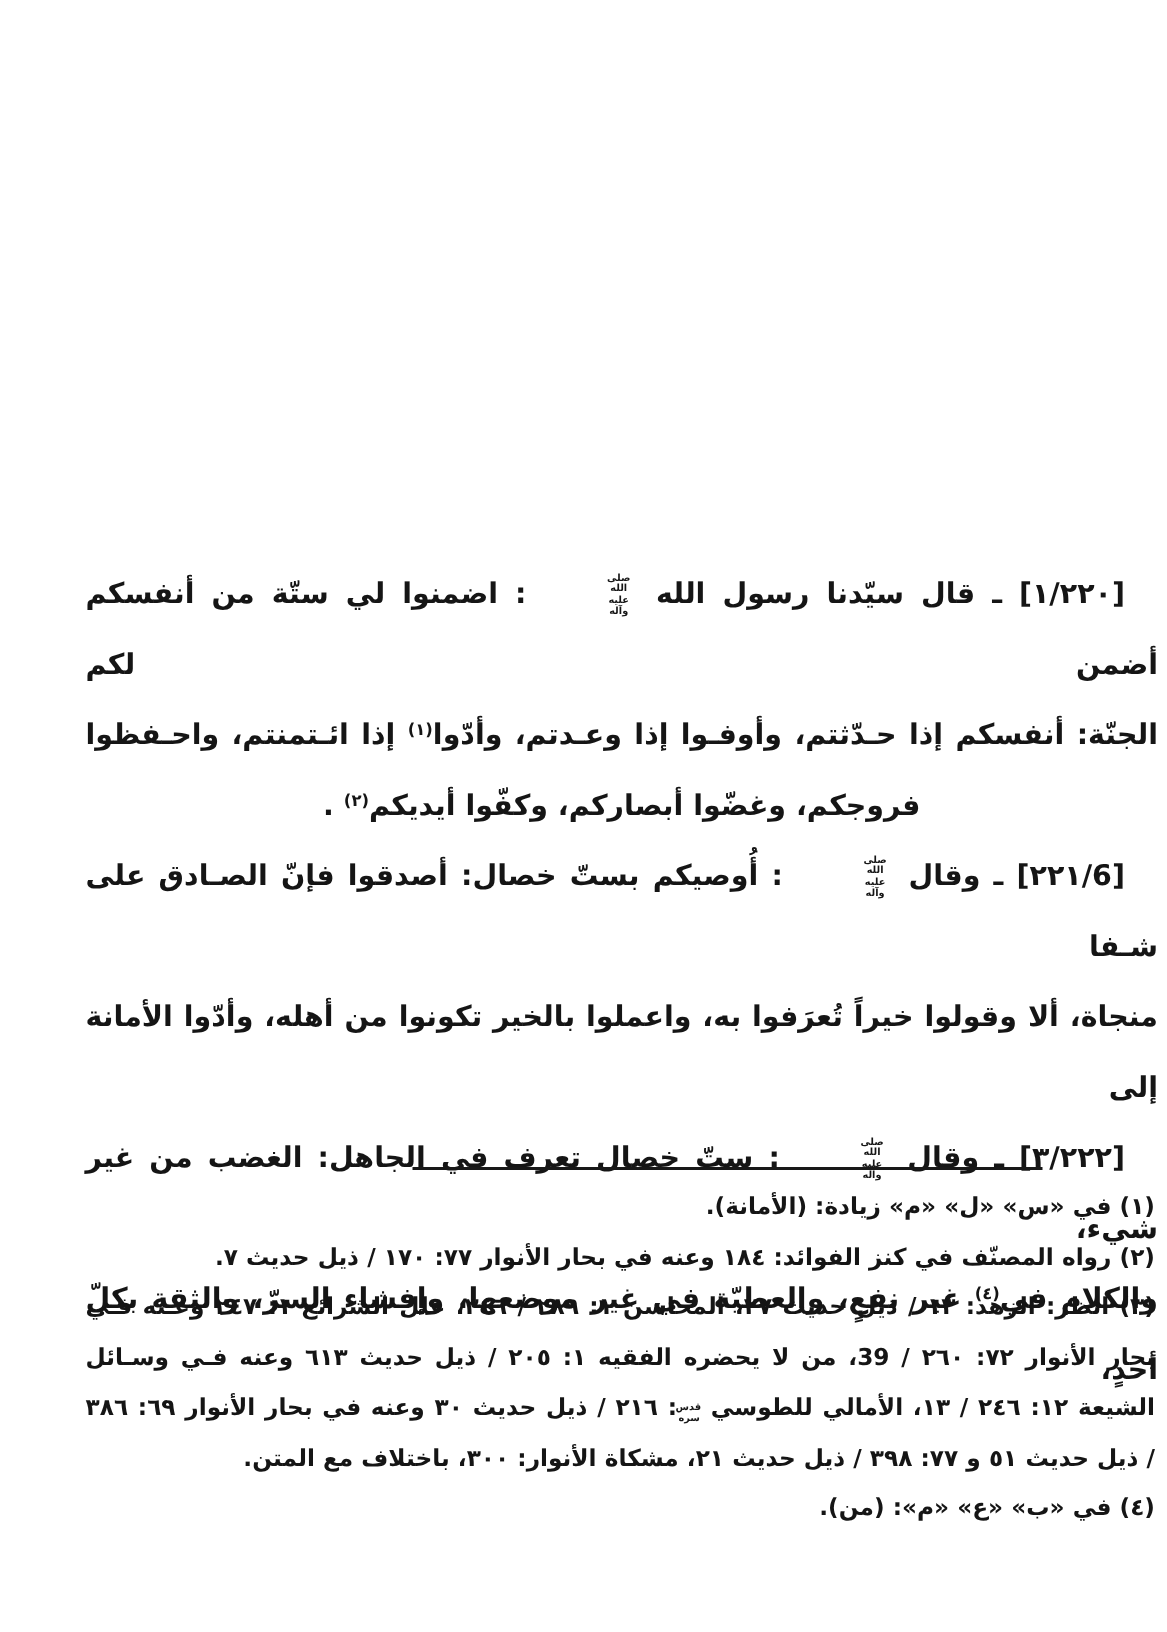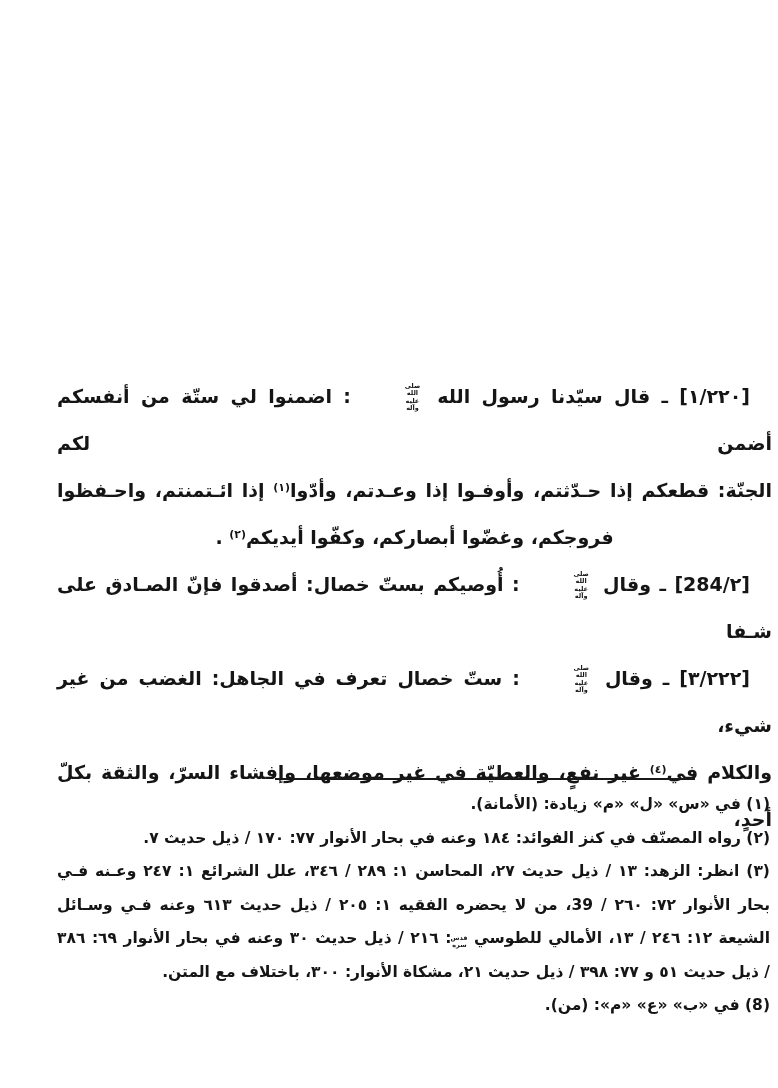--- a/index.html
+++ b/index.html
@@ -68,25 +68,26 @@
     font-weight:600;
   }
 </style>
 </head>
 <body>
 
 <div class="page">
   <main class="body-text">
       <div>
         <div class="line justify indent"><span>[١/٢٢٠] ـ قال سيّدنا رسول الله </span><span class="hp">صلى الله عليه وآله</span><span>: اضمنوا لي ستّة من أنفسكم أضمن لكم</span></div>
-        <div class="line justify"><span>الجنّة: قطعكم إذا حـدّثتم، وأوفـوا إذا وعـدتم، وأدّوا</span><sup class="fnref">(١)</sup><span> إذا ائـتمنتم، واحـفظوا</span></div>
+        <div class="line justify"><span>الجنّة: أنفسكم إذا حـدّثتم، وأوفـوا إذا وعـدتم، وأدّوا</span><sup class="fnref">(١)</sup><span> إذا ائـتمنتم، واحـفظوا</span></div>
         <div class="line center"><span>فروجكم، وغضّوا أبصاركم، وكفّوا أيديكم</span><sup class="fnref">(٢)</sup><span> .</span></div>
       </div>
       <div>
-        <div class="line justify indent"><span>[٢/284] ـ وقال </span><span class="hp">صلى الله عليه وآله</span><span>: أُوصيكم بستّ خصال: أصدقوا فإنّ الصـادق على شـفا</span></div>
+        <div class="line justify indent"><span>[6/٢٢١] ـ وقال </span><span class="hp">صلى الله عليه وآله</span><span>: أُوصيكم بستّ خصال: أصدقوا فإنّ الصـادق على شـفا</span></div>
+        <div class="line justify"><span>منجاة، ألا وقولوا خيراً تُعرَفوا به، واعملوا بالخير تكونوا من أهله، وأدّوا الأمانة إلى</span></div>
       </div>
       <div>
         <div class="line justify indent"><span>[٣/٢٢٢] ـ وقال </span><span class="hp">صلى الله عليه وآله</span><span>: ستّ خصال تعرف في الجاهل: الغضب من غير شيء،</span></div>
         <div class="line justify"><span>والكلام في</span><sup class="fnref">(٤)</sup><span> غير نفعٍ، والعطيّة في غير موضعها، وإفشاء السرّ، والثقة بكلّ أحدٍ،</span></div>
       </div>
     </main>
   <div class="fn-rule"></div>
   <section class="footnotes">
       <div>
         <div class="line right"><span>(١) في «س» «ل» «م» زيادة: (الأمانة).</span></div>
@@ -94,16 +95,16 @@
       <div>
         <div class="line right"><span>(٢) رواه المصنّف في كنز الفوائد: ١٨٤ وعنه في بحار الأنوار ٧٧: ١٧٠ / ذيل حديث ٧.</span></div>
       </div>
       <div>
         <div class="line justify"><span>(٣) انظر: الزهد: ١٣ / ذيل حديث ٢٧، المحاسن ١: ٢٨٩ / ٣٤٦، علل الشرائع ١: ٢٤٧ وعـنه فـي</span></div>
         <div class="line justify"><span>بحار الأنوار ٧٢: ٢٦٠ / 39، من لا يحضره الفقيه ١: ٢٠٥ / ذيل حديث ٦١٣ وعنه فـي وسـائل</span></div>
         <div class="line justify"><span>الشيعة ١٢: ٢٤٦ / ١٣، الأمالي للطوسي </span><span class="hs">قدس سره</span><span>: ٢١٦ / ذيل حديث ٣٠ وعنه في بحار الأنوار ٦٩: ٣٨٦</span></div>
         <div class="line right"><span>/ ذيل حديث ٥١ و ٧٧: ٣٩٨ / ذيل حديث ٢١، مشكاة الأنوار: ٣٠٠، باختلاف مع المتن.</span></div>
       </div>
       <div>
-        <div class="line right"><span>(8) في «ب» «ع» «م»: (من).</span></div>
+        <div class="line right"><span>(٤) في «ب» «ع» «م»: (من).</span></div>
       </div>
     </section>
 </div>
 
 </body></html>

